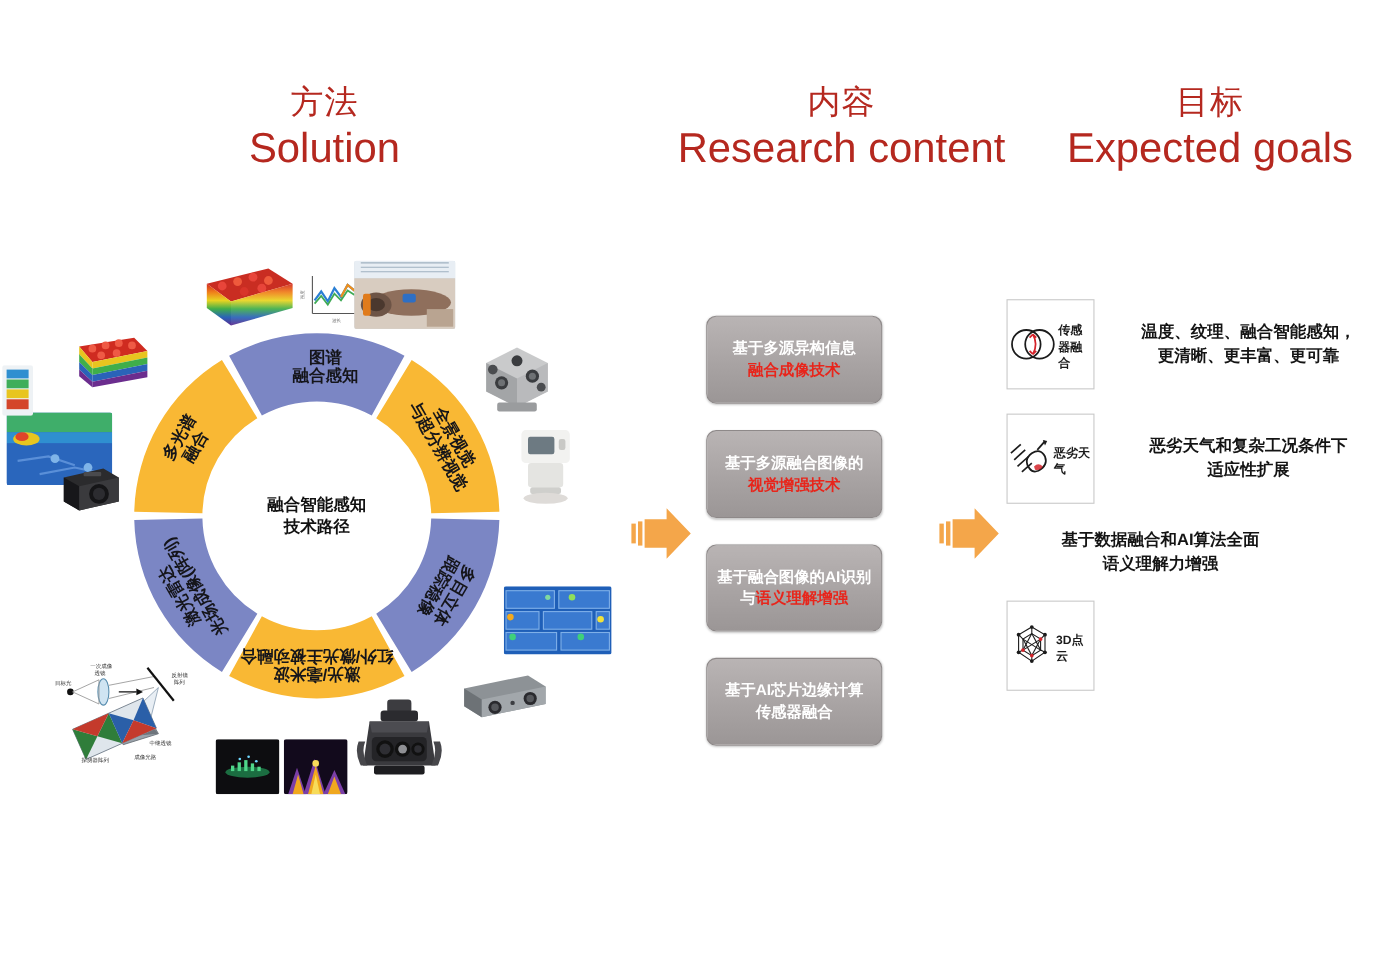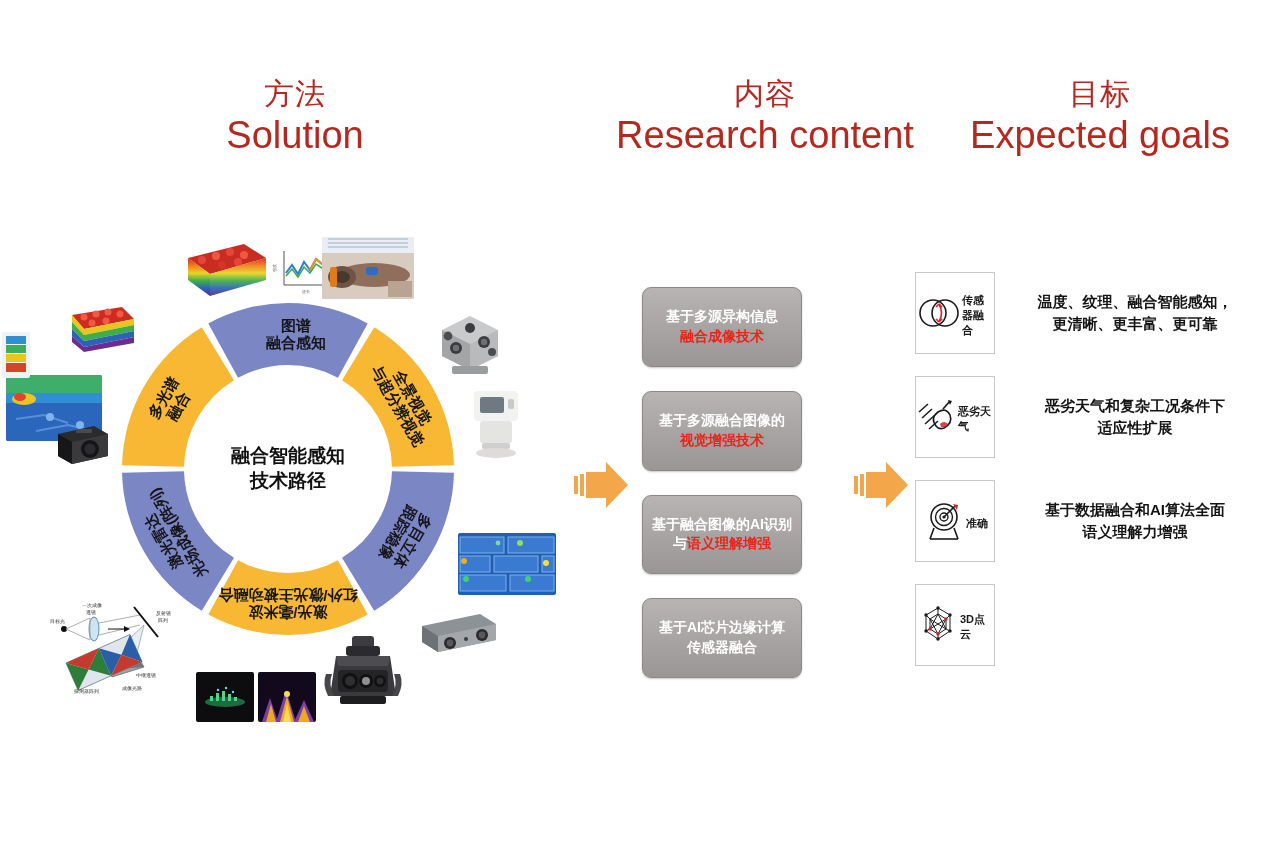--- a/index.html
+++ b/index.html
@@ -24,21 +24,21 @@
   
   #ring-wrap{position:absolute;left:116px;top:297px;width:344px;height:344px;}
   #ring-svg{position:absolute;left:0;top:0;width:344px;height:344px;}
   .ring-label{
     position:absolute;color:#15151a;font-weight:bold;text-align:center;
     line-height:1.16;font-size:15px;white-space:nowrap;
     pointer-events:none;
   }
   #ring-center{
     position:absolute;left:50%;top:50%;transform:translate(-50%,-50%);
-    text-align:center;font-weight:bold;font-size:19px;color:#111;
+    text-align:center;font-weight:bold;font-size:15px;color:#111;
     line-height:1.3;white-space:nowrap;
   }
 
   
   .collage{position:absolute;}
   .ph{position:absolute;border-radius:2px;overflow:hidden;}
 
   
   #mid-col{position:absolute;left:642px;top:287px;width:196px;}
   .mid-box{
@@ -446,35 +446,20 @@
      </svg>
           </div>
           <div class="cap">恶劣天气</div>
         </div>
         <div class="goal-text">
           <div>恶劣天气和复杂工况条件下</div>
           <div>适应性扩展</div>
         </div>
       </div>
       <div class="goal-row">
-        <div class="goal-card">
-          <div class="icon">
-            <svg width="44" height="40" viewBox="0 0 44 40">
-       <circle cx="22" cy="16" r="13" fill="none" stroke="#1b1b1b" stroke-width="1.6"></circle>
-       <circle cx="22" cy="16" r="8.5" fill="none" stroke="#1b1b1b" stroke-width="1.4"></circle>
-       <circle cx="22" cy="16" r="4" fill="none" stroke="#1b1b1b" stroke-width="1.4"></circle>
-       <circle cx="22" cy="16" r="1.6" fill="#1b1b1b"></circle>
-       <path d="M22 16 L33 5" stroke="#1b1b1b" stroke-width="1.6"></path>
-       <path d="M31 3 l5 1 -1 5 Z" fill="#d4232a"></path>
-       <path d="M12 27 L8 38 M32 27 L36 38" stroke="#1b1b1b" stroke-width="1.6" fill="none"></path>
-       <path d="M8 38 L36 38" stroke="#1b1b1b" stroke-width="1.6"></path>
-     </svg>
-          </div>
-          <div class="cap">准确</div>
-        </div>
         <div class="goal-text">
           <div>基于数据融合和AI算法全面</div>
           <div>语义理解力增强</div>
         </div>
       </div>
       <div class="goal-row">
         <div class="goal-card">
           <div class="icon">
             <svg width="44" height="42" viewBox="0 0 44 42">
        <g stroke="#1b1b1b" stroke-width="1" fill="none">

